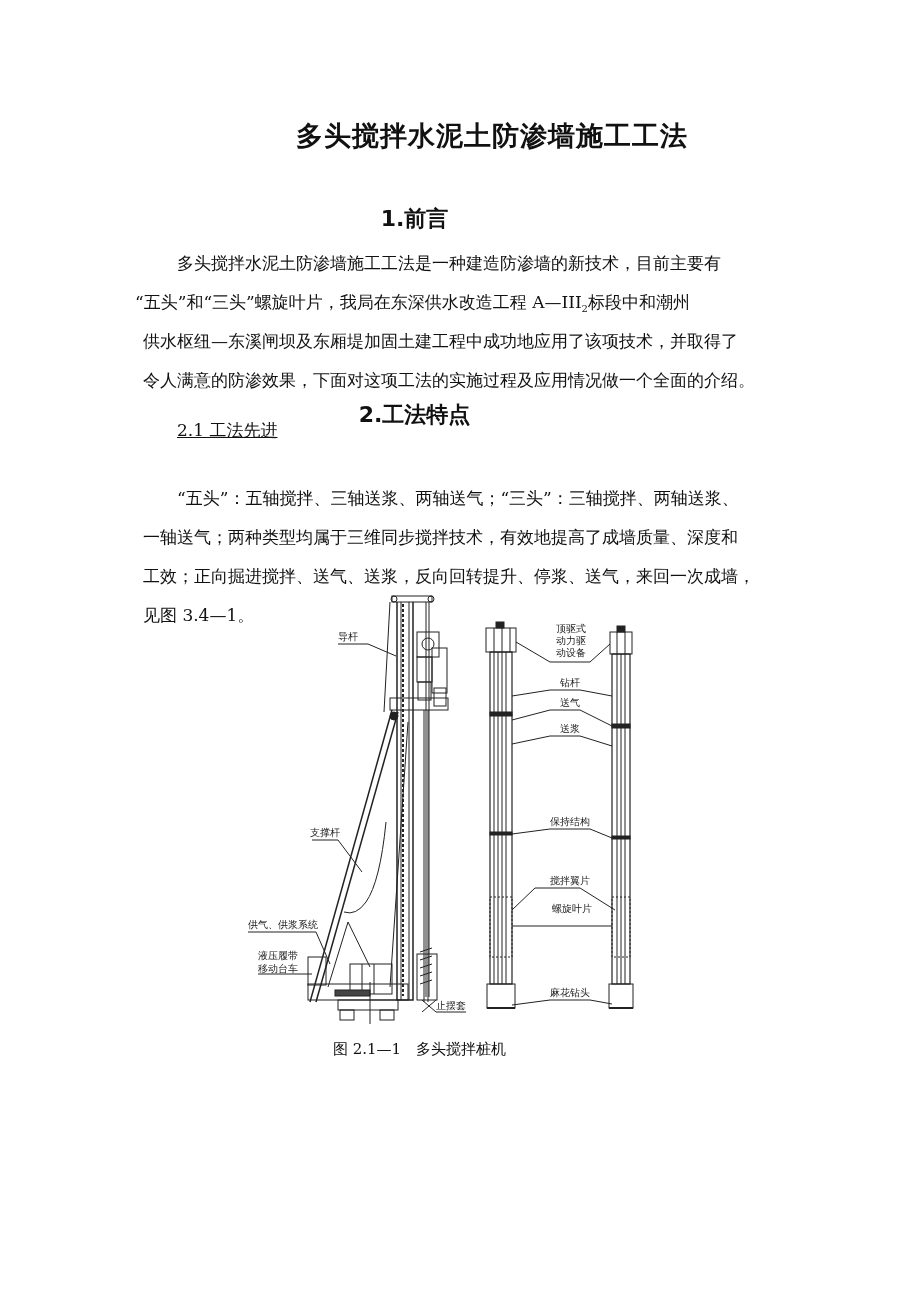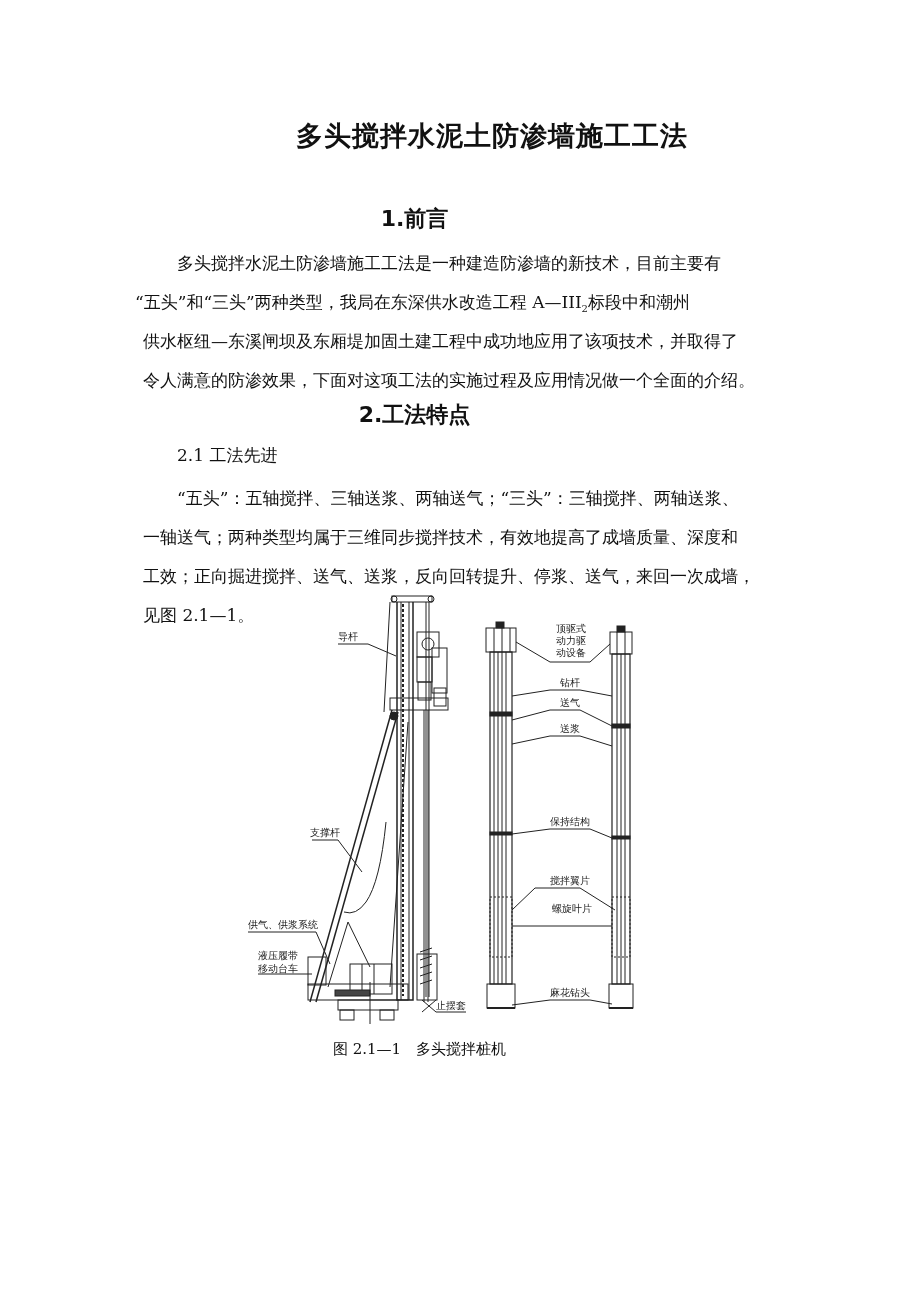--- a/index.html
+++ b/index.html
@@ -25,34 +25,34 @@
 <body>
 
 <div class="page">
 
   <div class="title">多头搅拌水泥土防渗墙施工工法</div>
 
   <div class="h1" style="top:204px;">1.前言</div>
 
   <div class="para" style="top:244px;">
     <span class="line indent">多头搅拌水泥土防渗墙施工工法是一种建造防渗墙的新技术，目前主要有</span>
-    <span class="line" style="margin-left:-8px;"><span>“五头”和“三头”两种类型，我局在东深供水改造工程 A—III</span><sub>2</sub><span>标段中和潮州</span></span>
+    <span class="line" style="margin-left:-8px;"><span>“五头”和“三头”螺旋叶片，我局在东深供水改造工程 A—III</span><sub>2</sub><span>标段中和潮州</span></span>
     <span class="line">供水枢纽—东溪闸坝及东厢堤加固土建工程中成功地应用了该项技术，并取得了</span>
     <span class="line">令人满意的防渗效果，下面对这项工法的实施过程及应用情况做一个全面的介绍。</span>
   </div>
 
   <div class="h1" style="top:400px;">2.工法特点</div>
 
-  <div class="sub" style="top:444px;">2.1 工法先进</div>
+  <div class="sub" style="top:419px;text-decoration:underline;">2.1 工法先进</div>
 
   <div class="para" style="top:479px;">
     <span class="line indent">“五头”：五轴搅拌、三轴送浆、两轴送气；“三头”：三轴搅拌、两轴送浆、</span>
     <span class="line">一轴送气；两种类型均属于三维同步搅拌技术，有效地提高了成墙质量、深度和</span>
     <span class="line">工效；正向掘进搅拌、送气、送浆，反向回转提升、停浆、送气，来回一次成墙，</span>
-    <span class="line">见图 2.1—1。</span>
+    <span class="line">见图 3.4—1。</span>
   </div>
 
   <div class="figure">
     <svg width="440" height="432" viewBox="0 0 440 432">
       <g stroke="#222" fill="none" stroke-width="1">
 
         <g>
           <rect x="157" y="8" width="16" height="400" stroke-width="1.5"></rect>
           <line x1="161" y1="8" x2="161" y2="408"></line>
           <line x1="169" y1="8" x2="169" y2="408"></line>

